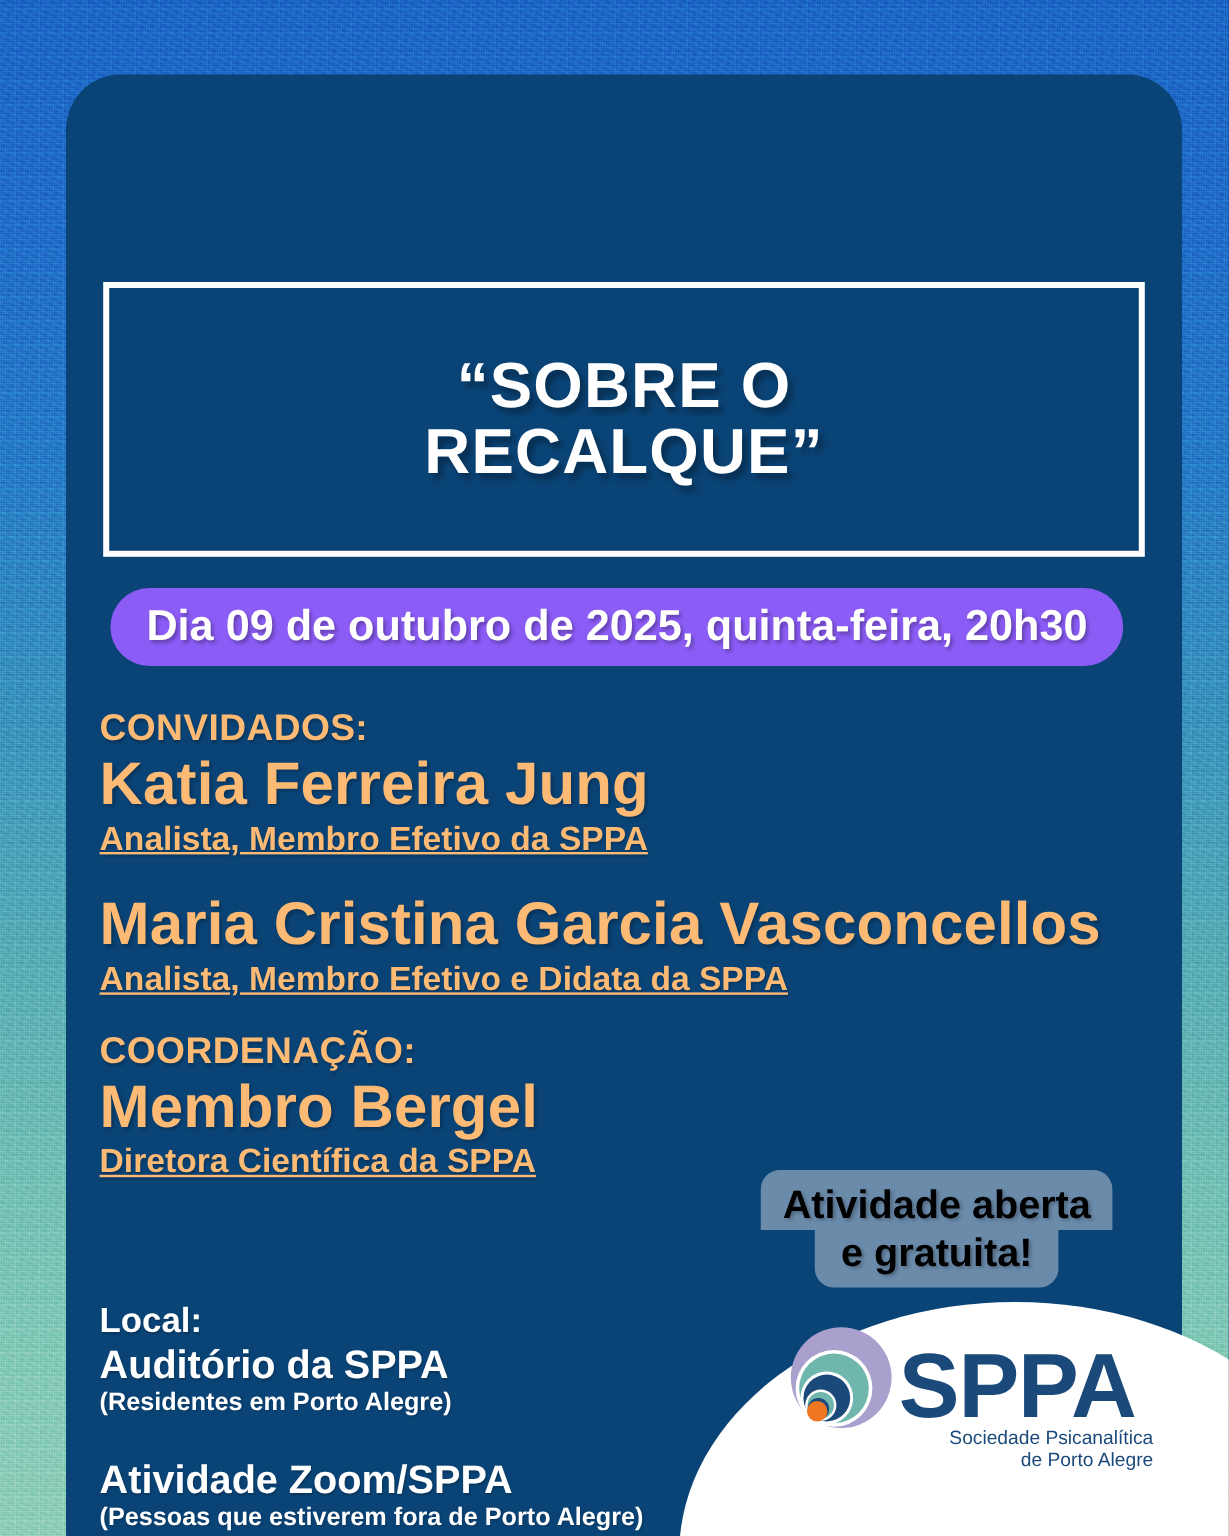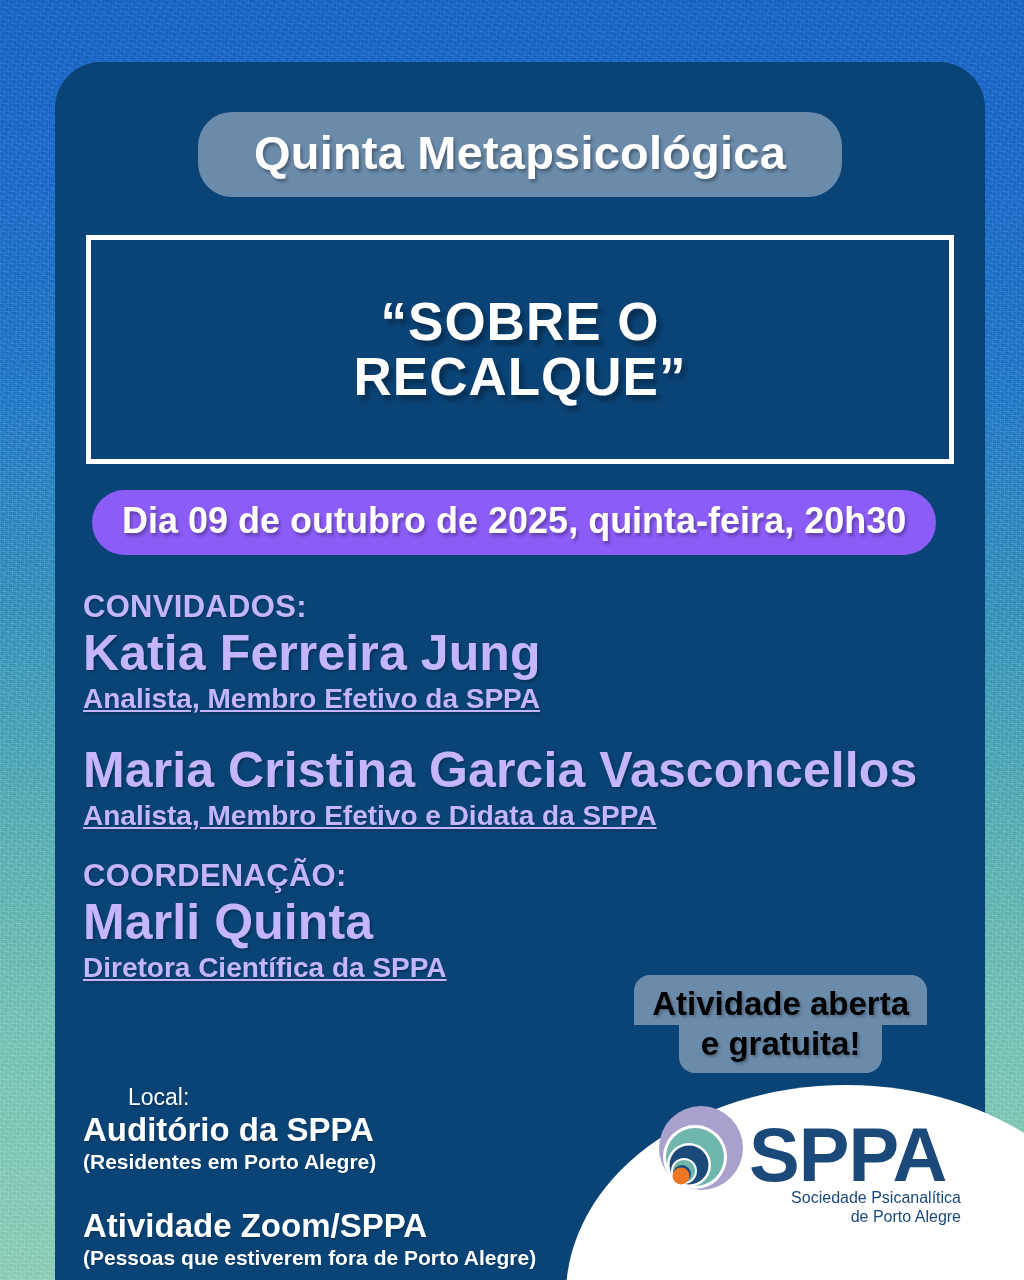--- a/index.html
+++ b/index.html
@@ -123,21 +123,21 @@
     white-space: nowrap;
     line-height: 1.1;
   }
 
   
   #body-block {
     position: absolute;
     left: 28px;
     top: 527px;
     right: 28px;
-    color: #c4b5fd;
+    color: #fdba74;
   }
   .kicker {
     font-size: 31px;
     font-weight: bold;
     letter-spacing: .3px;
     line-height: 1.16;
     text-shadow: 1px 2px 2px rgba(0,0,0,.22);
   }
   .person-name {
     font-size: 50px;
@@ -186,25 +186,24 @@
 
   
   #venue-block {
     position: absolute;
     left: 28px;
     top: 1022px;
     color: #ffffff;
     z-index: 3;
   }
   .venue-label {
-    font-size: 23px;
-    font-weight: normal;
+    font-size: 29px;
+    font-weight: bold;
     line-height: 1.18;
     text-shadow: 1px 2px 2px rgba(0,0,0,.22);
-    margin-left: 45px;
   }
   .venue-main {
     font-size: 33px;
     font-weight: bold;
     line-height: 1.16;
     text-shadow: 1px 2px 2px rgba(0,0,0,.22);
   }
   .venue-note {
     font-size: 21px;
     font-weight: bold;
@@ -236,23 +235,20 @@
 </head>
 <body>
 
 <div id="poster">
 
   <div id="texture"></div>
   <div id="texture2"></div>
 
   <div id="card">
 
-    <div class="eyebrow-wrap">
-      <div class="eyebrow">Quinta Metapsicológica</div>
-    </div>
 
     <div id="title-frame">
       <div id="title-text">“SOBRE O
 RECALQUE”</div>
     </div>
 
     <div class="date-wrap">
       <div class="date-pill">Dia 09 de outubro de 2025, quinta-feira, 20h30</div>
     </div>
 
@@ -270,21 +266,21 @@
       <div class="person">
         <div class="person-name">Maria Cristina Garcia Vasconcellos</div>
         <div class="person-role">Analista, Membro Efetivo e Didata da SPPA</div>
       </div>
 
       <div class="gap-md"></div>
 
       <div class="kicker">COORDENAÇÃO:</div>
 
       <div class="person">
-        <div class="person-name">Marli Quinta</div>
+        <div class="person-name">Membro Bergel</div>
         <div class="person-role">Diretora Científica da SPPA</div>
       </div>
 
     </div>
 
     <div id="free-badge">
       <div class="line l1">Atividade aberta</div>
       <div class="line l2">e gratuita!</div>
     </div>
 

